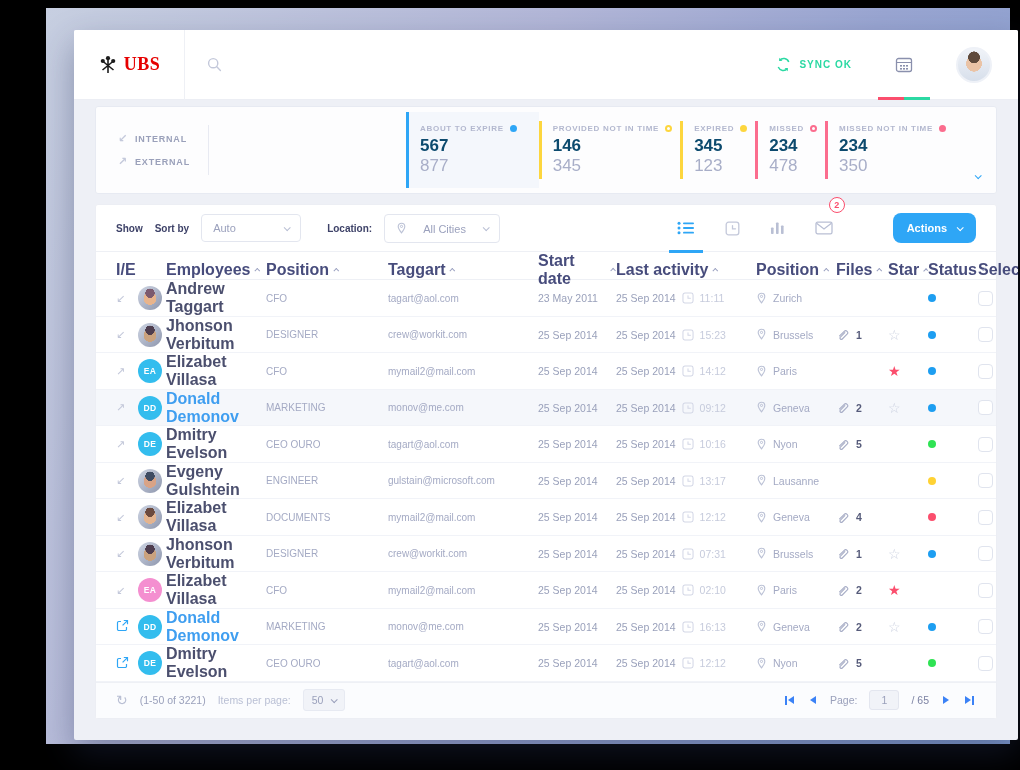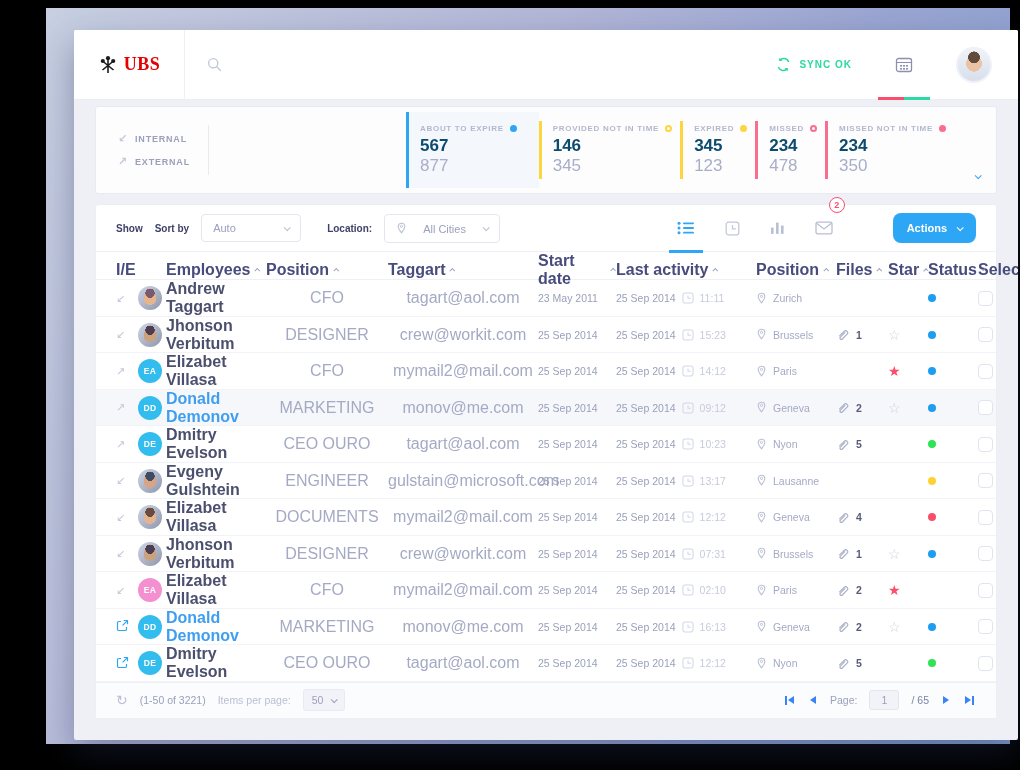--- a/index.html
+++ b/index.html
@@ -91,21 +91,21 @@
   .thead { height:28px; border-bottom:1px solid #eef0f5; }
   .th { display:flex; align-items:center; gap:6px; font-size:16px; font-weight:bold; color:#474c7c; cursor:pointer; }
   .th .chev { color:#9aa0c0; width:4px; height:4px; }
   .trow { height:36.5px; border-bottom:1px solid #f1f3f8; }
   .trow.hl { background:#f5f7fb; }
   .c-ie { color:#c3c8da; font-size:11px; }
   .avatar { width:24px; height:24px; border-radius:50%; display:flex; align-items:center; justify-content:center;
             color:#fff; font-size:8.5px; font-weight:bold; letter-spacing:.3px; }
   .c-name { font-size:16px; color:#4b4f6e; font-weight:700; cursor:pointer; }
   .c-name.link { color:#3f9ef0; }
-  .c-pos, .c-mail { font-size:16px; color:#a4aac4;text-align:center; }
+  .c-pos, .c-mail { font-size:10px; color:#a4aac4; }
   .c-start, .a-date { font-size:10.5px; color:#9aa1bb; }
   .c-activity { display:flex; align-items:center; gap:6px; }
   .a-time { font-size:10.5px; color:#c6cbdc; }
   .c-loc { display:flex; align-items:center; gap:6px; font-size:10.5px; color:#a4aac4; }
   .c-files { display:flex; align-items:center; gap:7px; }
   .f-count { font-size:10.5px; font-weight:bold; color:#565b7a; }
   .c-star { font-size:14px; cursor:pointer; line-height:1; }
   .c-star.filled { color:#fb4e6d; }
   .c-star.outline { color:#ccd1e0; }
   .dot { width:8px; height:8px; border-radius:50%; display:inline-block; }
@@ -555,21 +555,21 @@
     <span class="c-name">Dmitry Evelson</span>
     <span class="c-pos">CEO OURO</span>
     <span class="c-mail">tagart@aol.com</span>
     <span class="c-start">25 Sep 2014</span>
     <span class="c-activity">
       <span class="a-date">25 Sep 2014</span>
       <svg width="12" height="12" viewBox="0 0 15 15">
         <rect x="1.2" y="1.2" width="12.6" height="12.6" rx="2.4" fill="none" stroke="#d3d7e6" stroke-width="1.3"></rect>
         <path d="M7.5 4.6v3.2h3" fill="none" stroke="#d3d7e6" stroke-width="1.3" stroke-linecap="round"></path>
       </svg>
-      <span class="a-time">10:23</span>
+      <span class="a-time">10:16</span>
     </span>
     <span class="c-loc">
       <svg width="11" height="13" viewBox="0 0 11 13">
         <path d="M5.5 1.2A3.3 3.3 0 0 1 8.8 4.5c0 2.2-3.3 6.3-3.3 6.3S2.2 6.7 2.2 4.5A3.3 3.3 0 0 1 5.5 1.2Z" fill="none" stroke="#bcc2d6" stroke-width="1.1"></path>
         <circle cx="5.5" cy="4.4" r="1.1" fill="none" stroke="#bcc2d6" stroke-width="1"></circle>
       </svg>
       <span class="loc-text">Nyon</span>
     </span>
     <span class="c-files">
       <svg class="clip" width="13" height="13" viewBox="0 0 13 13">

